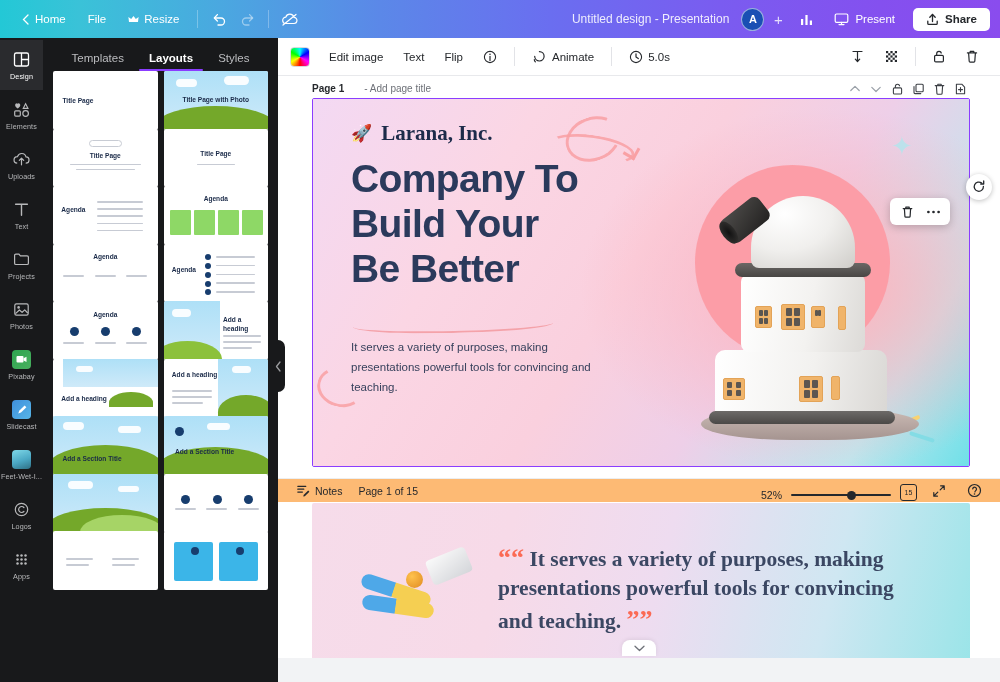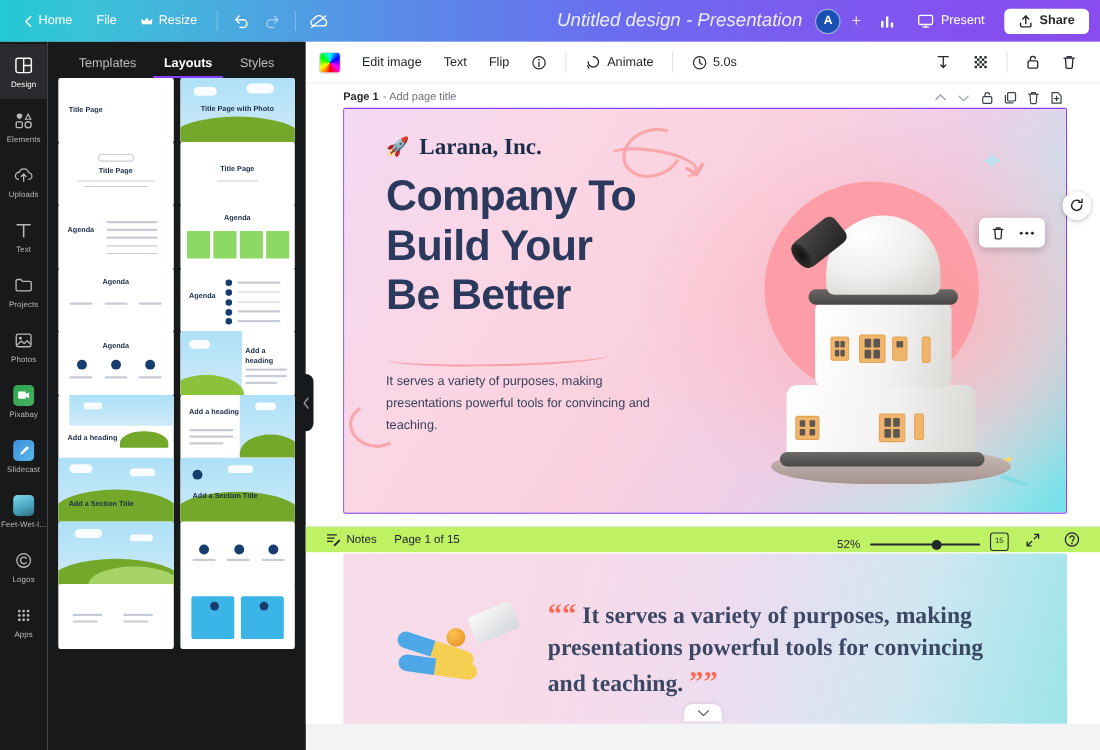--- a/index.html
+++ b/index.html
@@ -21,21 +21,21 @@
   .tb-item {
     display: flex; align-items: center; gap: 5px;
     padding: 5px 11px; border-radius: 5px; cursor: pointer;
     color: #fff; white-space: nowrap;
   }
   .tb-sep { width: 1px; height: 18px; background: rgba(255,255,255,.28); margin: 0 7px; }
   .tb-right {
     position: absolute; right: 10px; top: 0; height: 38px;
     display: flex; align-items: center; gap: 4px;
   }
-  .doc-title { font-size: 17px; color: rgba(255,255,255,.88); padding-right: 8px; white-space: nowrap; font-style: italic; }
+  .doc-title { font-size: 12px; color: rgba(255,255,255,.88); padding-right: 8px; white-space: nowrap; }
   .avatar {
     width: 23px; height: 23px; border-radius: 50%;
     background: #1a4fb4; color: #fff; font-size: 11px; font-weight: bold;
     display: flex; align-items: center; justify-content: center;
     border: 1.5px solid rgba(255,255,255,.55);
   }
   .plus-btn {
     width: 20px; height: 20px; border-radius: 50%;
     display: flex; align-items: center; justify-content: center;
     font-size: 15px; color: rgba(255,255,255,.8); cursor: pointer;
@@ -162,21 +162,21 @@
 
   
   .canvasarea {
     position: absolute; top: 76px; left: 278px; width: 722px; height: 582px;
     background: #fff; overflow: hidden;
   }
   .page-head {
     display: flex; align-items: center; padding: 6px 30px 3px 34px; height: 22px;
   }
   .page-num { font-size: 10px; font-weight: bold; color: #25282c; }
-  .page-addtitle { font-size: 10px; color: #6e7178; margin-left: 4px; cursor: text; }
+  .page-addtitle { font-size: 10px; color: #6e7178; margin-left: 20px; cursor: text; }
   .page-tools { margin-left: auto; display: flex; align-items: center; gap: 1px; }
   .pt-btn {
     width: 20px; height: 20px; display: flex; align-items: center; justify-content: center;
     border-radius: 4px; cursor: pointer; color: #3d4046;
   }
 
   .slide {
     position: relative; margin: 0 30px 0 34px; height: 369px;
     border-radius: 2px; overflow: hidden;
   }
@@ -313,21 +313,21 @@
     position: absolute; left: 50%; bottom: 2px; transform: translateX(-50%);
     width: 34px; height: 16px; background: #fff; border-radius: 8px 8px 0 0;
     display: flex; align-items: center; justify-content: center;
     color: #6e7178; cursor: pointer; z-index: 7;
     box-shadow: 0 -1px 4px rgba(0,0,0,.08);
   }
 
   
   .bottombar {
     position: absolute; bottom: 0; left: 278px; width: 722px; height: 24px;
-    background: #bef264; display: flex; align-items: center;
+    background: #fdba74; display: flex; align-items: center;
     padding: 0 12px; gap: 10px; border-top: 1px solid #eceef0;
   }
   .bb-item {
     display: flex; align-items: center; gap: 5px; font-size: 10.5px;
     color: #25282c; padding: 3px 6px; border-radius: 4px; cursor: pointer;
     white-space: nowrap;
   }
   .bb-static { font-size: 10.5px; color: #25282c; white-space: nowrap; }
   .bb-right { margin-left: auto; display: flex; align-items: flex-end; gap: 9px; }
   .slider { width: 100px; height: 12px; position: relative; cursor: pointer; }

